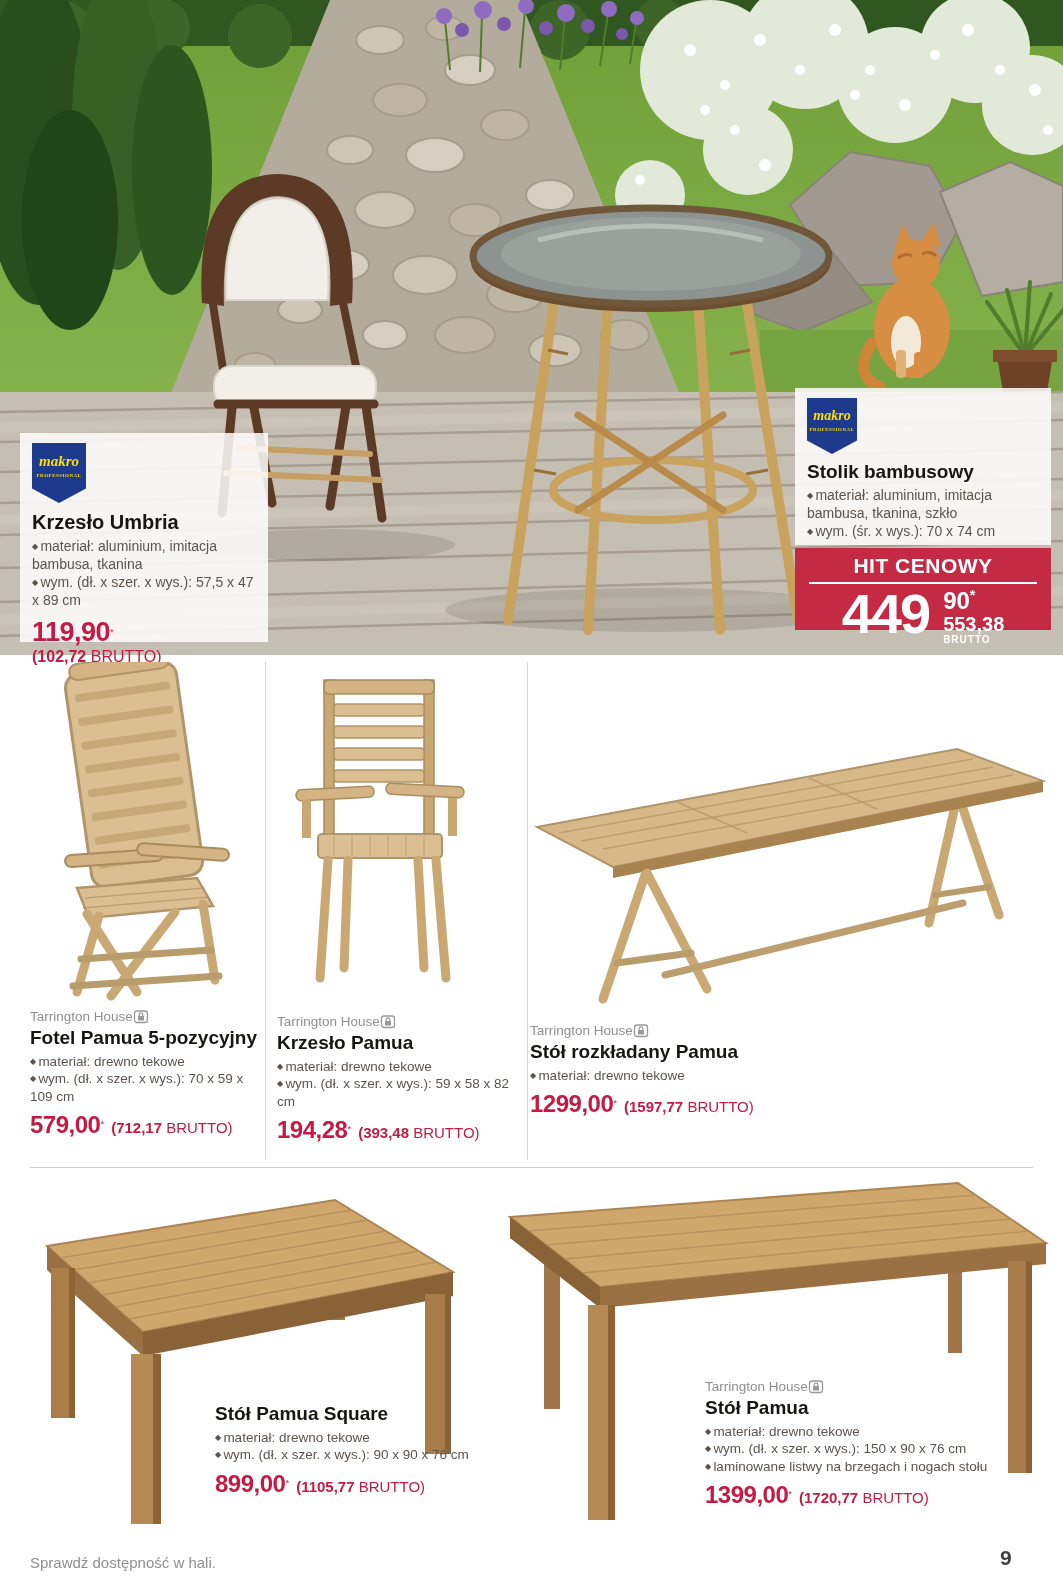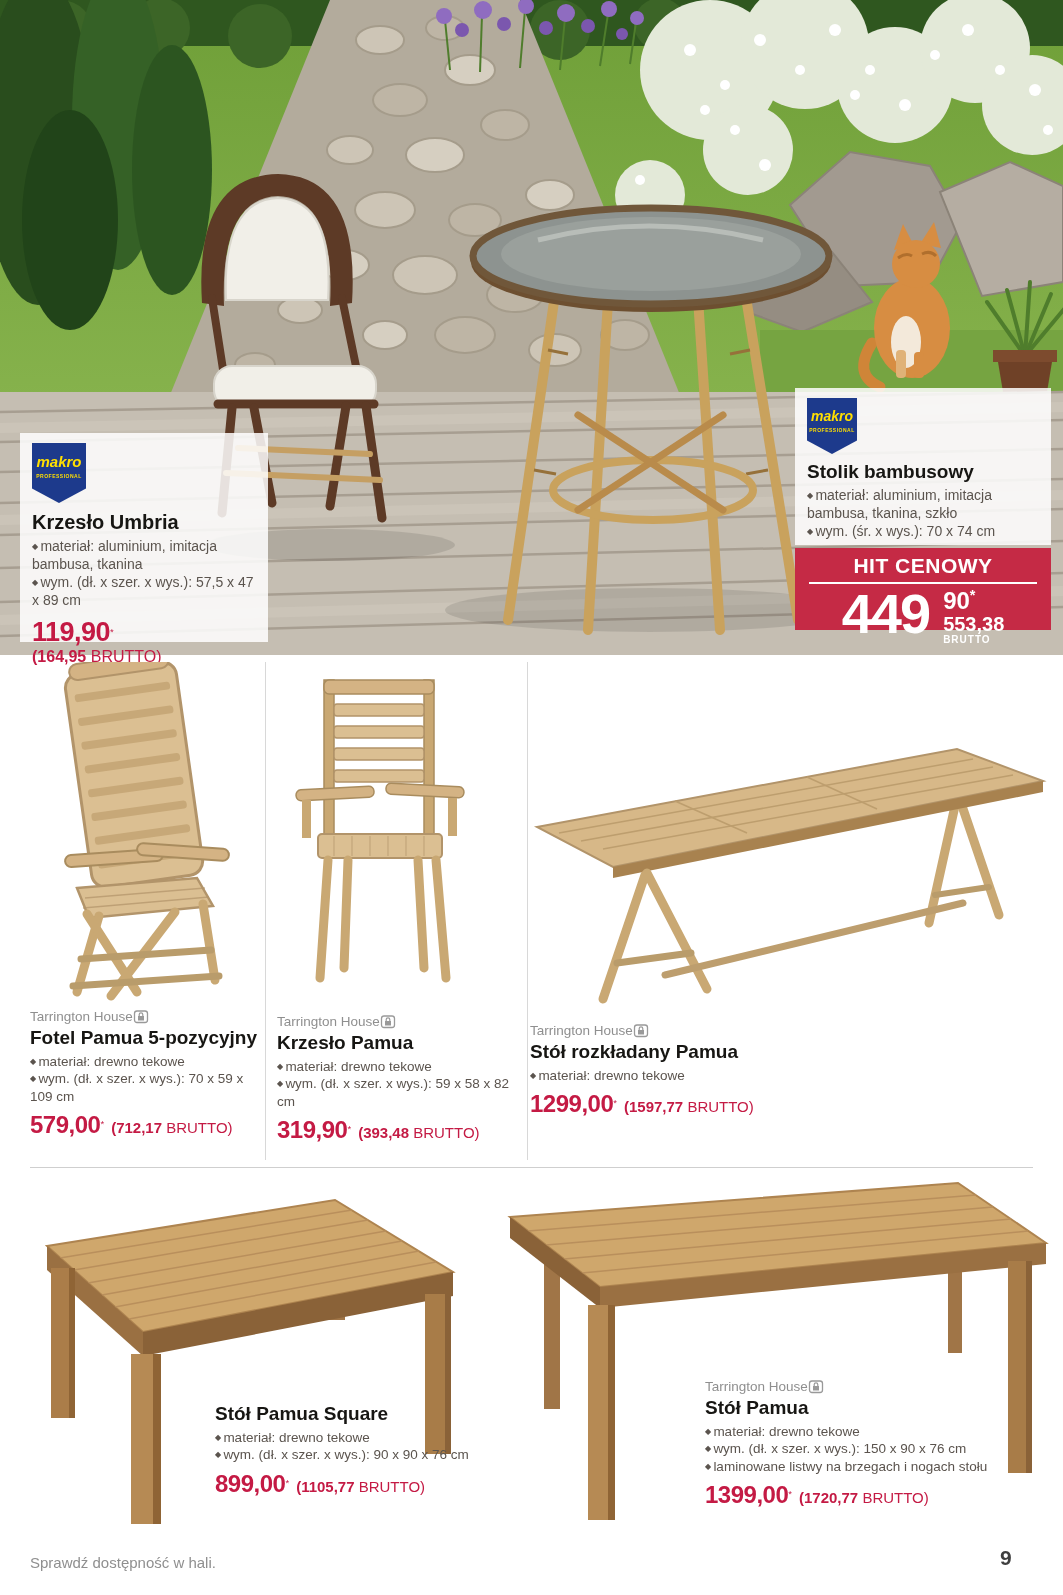--- a/index.html
+++ b/index.html
@@ -6,21 +6,21 @@
   .page{position:relative;width:1063px;height:1595px;background:#fff;overflow:hidden;
         font-family:"Liberation Sans",sans-serif;color:#1c1b19;}
   
   .hero{position:absolute;left:0;top:0;width:1063px;height:655px;}
   .hero svg{position:absolute;left:0;top:0;}
   .hpanel{position:absolute;background:rgba(255,255,255,.85);padding:10px 12px;box-sizing:border-box;}
   .hpanel-left{left:20px;top:433px;width:248px;height:209px;}
   .hpanel-right{left:795px;top:388px;width:256px;height:157px;}
   .makro{width:54px;height:60px;background:#1d3a8c;
          clip-path:polygon(0 0,100% 0,100% 76%,50% 100%,0 76%);
-         display:flex;flex-direction:column;align-items:center;padding-top:11px;box-sizing:border-box;}
+         display:flex;flex-direction:column;align-items:center;padding-top:11px;box-sizing:border-box;font-family:Liberation Serif, serif;}
   .makro .m1{color:#ffdf00;font-weight:bold;font-style:italic;font-size:15px;line-height:1;}
   .makro .m2{color:#ffdf00;font-size:5px;font-weight:bold;letter-spacing:.5px;margin-top:4px;}
   .htitle{font-size:20px;font-weight:bold;margin:8px 0 4px;color:#171613;}
   .bullets{list-style:none;margin:0;padding:0;color:#5b544e;font-size:14px;line-height:1.28;}
   .bullets li::before{content:"◆ ";font-size:8px;vertical-align:2px;color:#5b544e;}
   .heroprice{margin-top:7px;color:#c41a44;}
   .heroprice .p-main{font-size:27px;font-weight:bold;letter-spacing:-.5px;}
   sup{font-size:60%;}
   .herobrutto{color:#c41a44;font-size:16px;margin-top:0;}
   .bv{font-weight:bold;}
@@ -264,21 +264,21 @@
       <div class="makro">
         <span class="m1">makro</span>
         <span class="m2">PROFESSIONAL</span>
       </div>
       <div class="htitle">Krzesło Umbria</div>
       <ul class="bullets">
         <li>materiał: aluminium, imitacja bambusa, tkanina</li>
         <li>wym. (dł. x szer. x wys.): 57,5 x 47 x 89 cm</li>
       </ul>
       <div class="heroprice"><span class="p-main">119,90</span><sup>*</sup></div>
-      <div class="herobrutto"><span class="bv">(164,95</span> <span>BRUTTO)</span></div>
+      <div class="herobrutto"><span class="bv">(102,72</span> <span>BRUTTO)</span></div>
     </div>
 
     <div class="hpanel hpanel-right">
       <div class="makro" style="width:50px;height:56px;">
         <span class="m1" style="font-size:14px;">makro</span>
         <span class="m2">PROFESSIONAL</span>
       </div>
       <div class="htitle" style="font-size:19px;margin-top:7px;">Stolik bambusowy</div>
       <ul class="bullets">
         <li>materiał: aluminium, imitacja bambusa, tkanina, szkło</li>
@@ -415,21 +415,21 @@
         <rect x="1.5" y="3" width="13" height="11.5" rx="2.5" fill="none" stroke="#999" stroke-width="1.3"></rect>
         <path d="M6.2,8 v-1.4 a1.8,1.8 0 0 1 3.6,0 V8" fill="none" stroke="#999" stroke-width="1.2"></path>
         <rect x="5" y="8" width="6" height="4.5" fill="#999"></rect>
       </svg>
     </div>
     <div class="ptitle">Krzesło Pamua</div>
     <ul class="bullets">
       <li>materiał: drewno tekowe</li>
       <li>wym. (dł. x szer. x wys.): 59 x 58 x 82 cm</li>
     </ul>
-    <div class="priceline"><span class="p-main">319,90</span><sup>*</sup><span class="p-brutto"><span class="bv">(393,48</span> <span>BRUTTO)</span></span></div>
+    <div class="priceline"><span class="p-main">194,28</span><sup>*</sup><span class="p-brutto"><span class="bv">(393,48</span> <span>BRUTTO)</span></span></div>
   </div>
 
   <div class="ptext" style="left:530px;top:1022px;width:520px;">
     <div class="brandline">
       <span>Tarrington House</span>
       <svg width="16" height="16" viewBox="0 0 16 16">
         <rect x="1.5" y="3" width="13" height="11.5" rx="2.5" fill="none" stroke="#999" stroke-width="1.3"></rect>
         <path d="M6.2,8 v-1.4 a1.8,1.8 0 0 1 3.6,0 V8" fill="none" stroke="#999" stroke-width="1.2"></path>
         <rect x="5" y="8" width="6" height="4.5" fill="#999"></rect>
       </svg>

